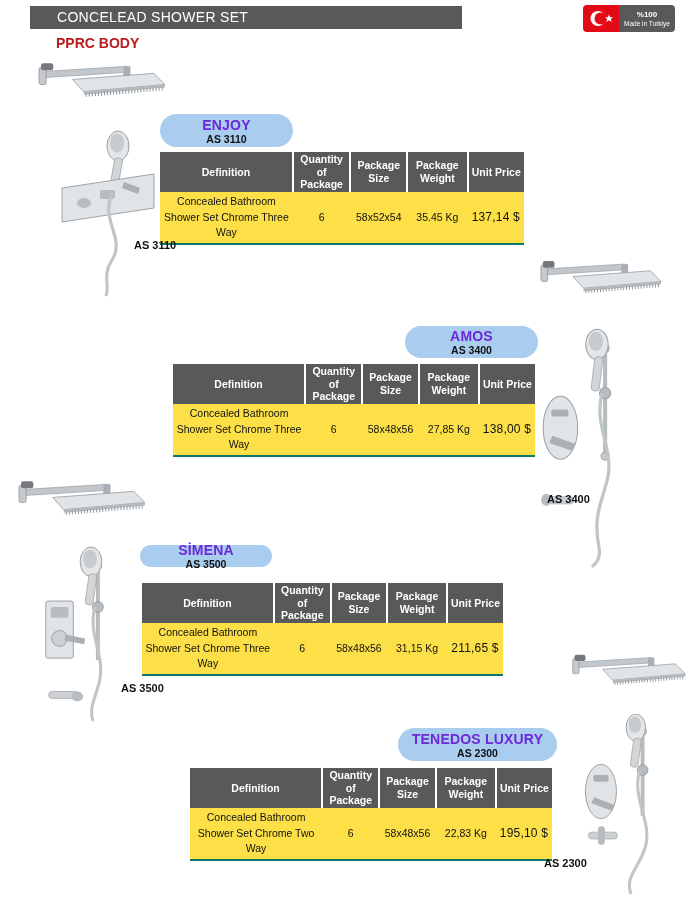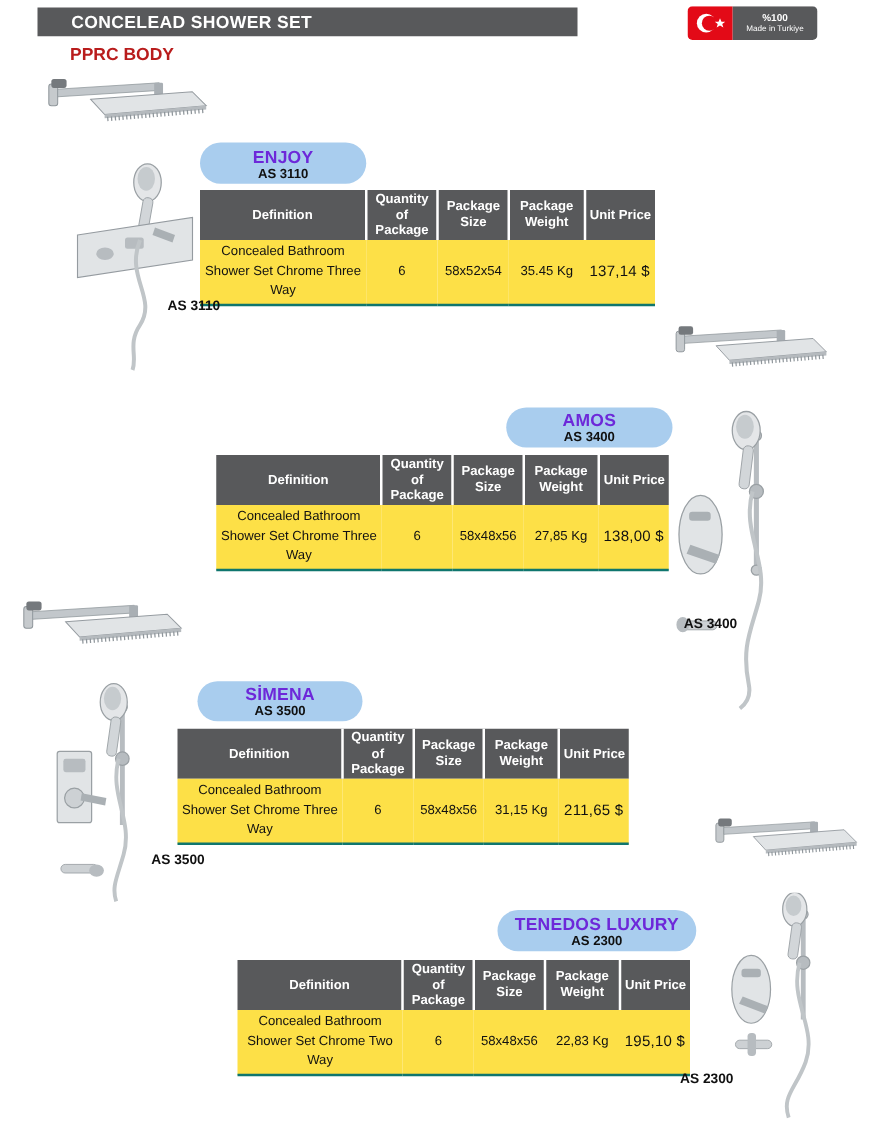--- a/index.html
+++ b/index.html
@@ -1,26 +1,26 @@
 <!DOCTYPE html>
 <html><head>
 <meta charset="utf-8">
 <style>
   * { box-sizing: border-box; }
   html,body { margin:0; padding:0; background:#fff; }
   .page { position:relative; width:700px; height:900px; background:#ffffff;
           font-family:"Liberation Sans", sans-serif; overflow:hidden; }
 
   .title-bar { position:absolute; left:30px; top:6px; width:432px; height:23px;
-               background:#58595b; color:#ffffff; font-weight:bold; font-size:14px;
+               background:#58595b; color:#ffffff; font-weight:normal; font-size:14px;
                line-height:23px; padding-left:27px; letter-spacing:.3px; }
   .subtitle  { position:absolute; left:56px; top:35px; color:#b91c1c;
                font-weight:bold; font-size:14px; }
 
-  .flag-badge { position:absolute; left:550px; top:5px; width:104px; height:27px;
+  .flag-badge { position:absolute; left:583px; top:5px; width:92px; height:27px;
                 border-radius:4px; overflow:hidden; display:flex; }
   .flag-left  { width:36px; background:#e30a17; position:relative; flex:none; }
   .flag-right { flex:1; background:#58595b; color:#fff; text-align:center;
                 display:flex; flex-direction:column; justify-content:center; }
   .flag-right .l1 { font-size:8px; font-weight:bold; line-height:10px; }
   .flag-right .l2 { font-size:6.5px; line-height:8px; }
 
   .pill { position:absolute; background:#a9cdee; border-radius:17px;
           display:flex; flex-direction:column; justify-content:center; align-items:center; }
   .pill-name { font-weight:bold; font-size:14px; line-height:16px; color:#6d28d9; letter-spacing:.2px; white-space:nowrap; }
@@ -219,21 +219,21 @@
   </div>
   <div class="pcode" style="left:547px;top:493px">AS 3400</div>
 
   <svg class="pimg" style="left:16px;top:476px;width:132px;height:49px">
       <use href="#sym-rain-head"></use>
     </svg>
   <svg class="pimg" style="left:32px;top:546px;width:118px;height:177px">
       <use href="#sym-set-simena"></use>
     </svg>
 
-  <div class="pill" style="left:158px;top:545px;width:132px;height:32px">
+  <div class="pill" style="left:140px;top:545px;width:132px;height:22px">
     <div class="pill-name">SİMENA</div>
     <div class="pill-code">AS 3500</div>
   </div>
 
   <div class="ptable-wrap" style="left:142px;top:583px;width:361px">
     <table class="ptable">
       <colgroup>
           <col style="width:36.5%">
           <col style="width:15.8%">
           <col style="width:15.6%">

